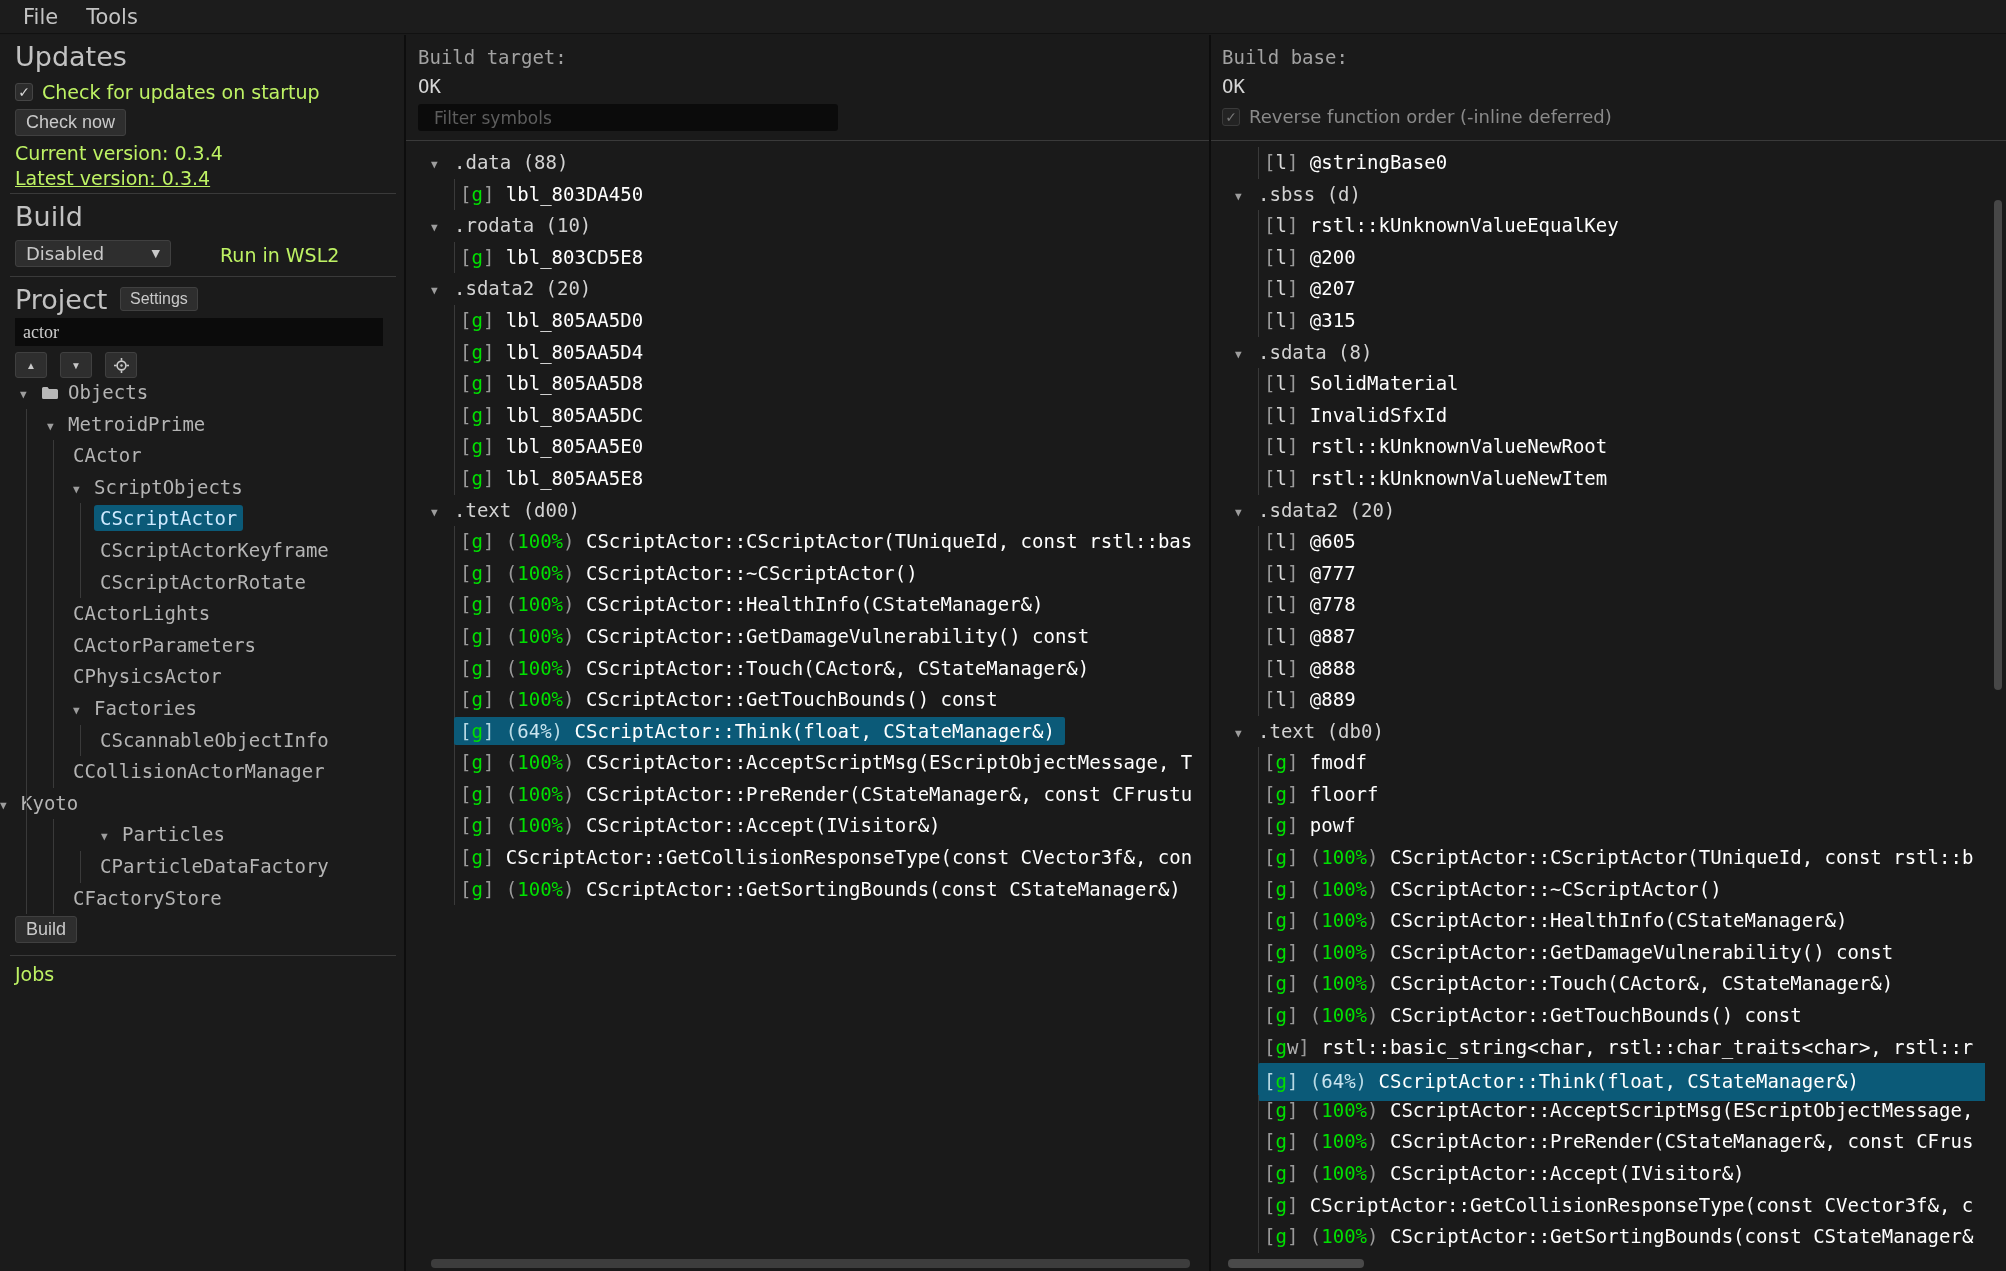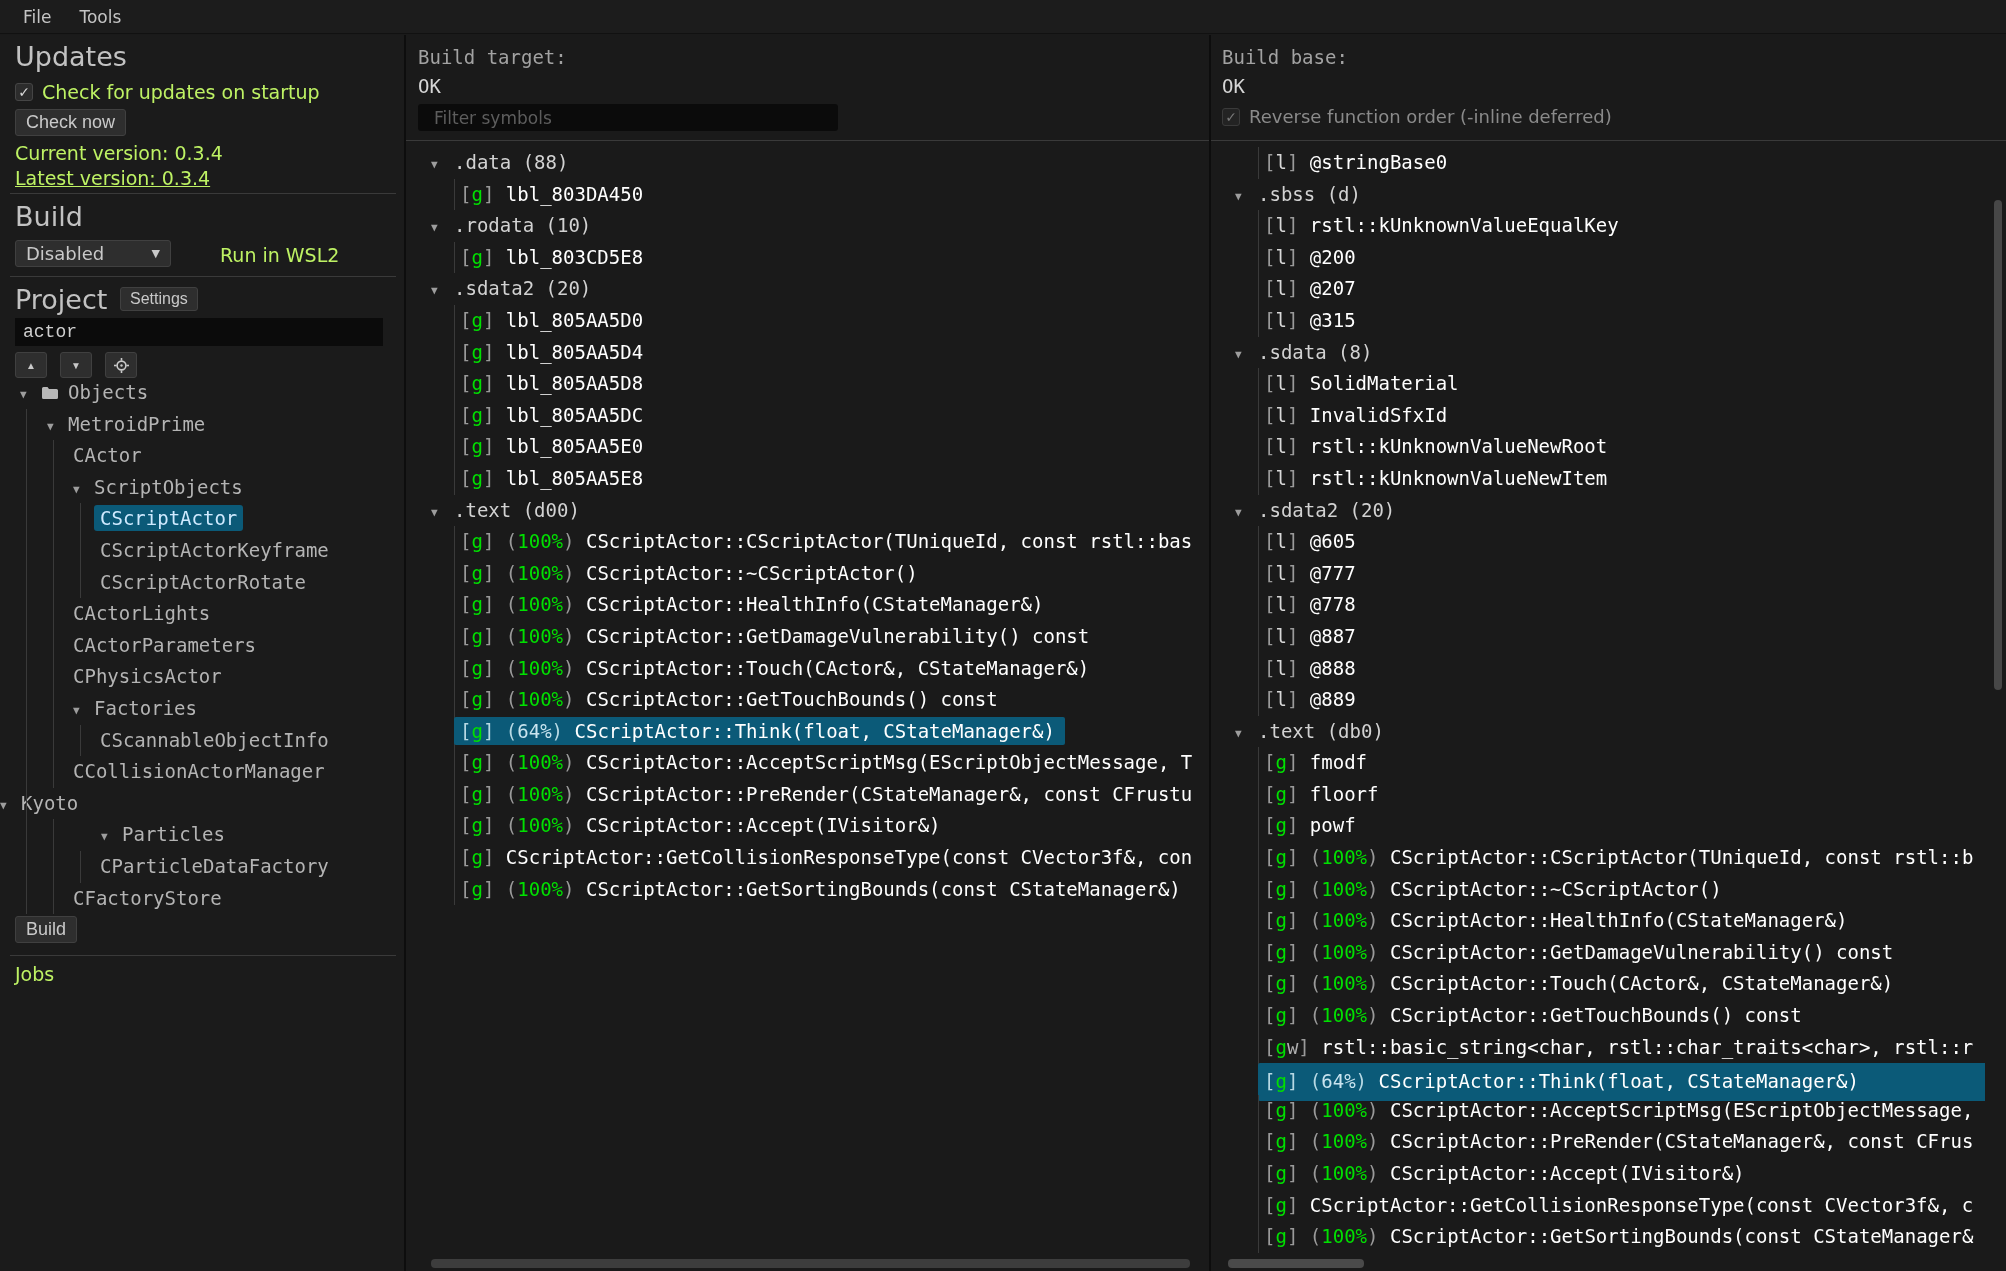--- a/index.html
+++ b/index.html
@@ -9,21 +9,21 @@
     --input-bg:#0b0b0b; --btn-bg:#2e2e2e; --btn-border:#404040;
     --sep:#3a3a3a; --guide:#3a3a3a; --scroll:#474747;
   }
   *{margin:0;padding:0;box-sizing:border-box;}
   html,body{width:2006px;height:1271px;overflow:hidden;background:var(--bg);
     font-family:"DejaVu Sans",sans-serif;color:var(--text);}
   .abs{position:absolute;}
   
   #menubar{position:absolute;left:0;top:0;width:2006px;height:34px;background:#1c1c1c;
     border-bottom:1px solid #111;display:flex;align-items:center;gap:28px;padding-left:23px;
-    font-size:17px;color:#c4c4c4;}
+    font-size:21px;color:#c4c4c4;}
   .menu-item{cursor:default;}
   
   #sidebar{position:absolute;left:0;top:35px;width:406px;height:1236px;background:var(--panel);
     border-right:2px solid #0d0d0d;}
   .side-pad{padding-left:15px;}
   h1.sec{font-size:27px;font-weight:400;color:var(--heading);}
   .label{font-size:19px;color:#bef264;}
   .btn{display:inline-flex;align-items:center;justify-content:center;background:var(--btn-bg);
     border:1px solid var(--btn-border);border-radius:3px;color:#c9c9c9;font-size:18px;
     padding:2px 10px;cursor:pointer;}
@@ -31,21 +31,21 @@
   .chk{display:inline-flex;align-items:center;gap:9px;}
   .chk .box{width:18px;height:18px;border-radius:3px;background:#2c2c2c;border:1px solid #454545;
     color:#d8d8d8;font-size:14px;display:flex;align-items:center;justify-content:center;}
   hr.sep{border:none;border-top:1px solid var(--sep);}
   #build-dd{width:156px;display:flex;justify-content:space-between;align-items:center;
     background:var(--btn-bg);border:1px solid var(--btn-border);border-radius:3px;color:#c9c9c9;
     font-size:18px;padding:2px 10px;height:27px;cursor:pointer;}
   #build-dd .arr{font-size:11px;color:#c9c9c9;}
   #proj-search{position:absolute;left:15px;top:283px;width:368px;height:28px;background:var(--input-bg);
     border:none;border-radius:0;color:#cfcfcf;font-size:18px;padding:0 8px;
-    font-family:Liberation Mono, monospace;}
+    font-family:Liberation Serif, serif;}
   .mini-btn{width:32px;height:26px;display:inline-flex;align-items:center;justify-content:center;
     background:var(--btn-bg);border:1px solid var(--btn-border);border-radius:3px;color:#c9c9c9;
     font-size:10px;cursor:pointer;}
   
   #tree{position:absolute;left:0;top:342px;width:406px;height:538px;
     font-family:"DejaVu Sans Mono",monospace;font-size:19px;color:#b4b4b4;overflow:hidden;}
   .trow{position:relative;height:31.6px;line-height:31.6px;white-space:nowrap;cursor:pointer;}
   .trow .tarr{display:inline-block;width:21px;font-size:11px;color:#9d9d9d;vertical-align:1px;}
   .trow .tlabel{padding:2px 6px;margin:0 -6px;border-radius:3px;}
   .trow .tlabel.selected{background:var(--sel-bg);color:var(--sel-text);}

